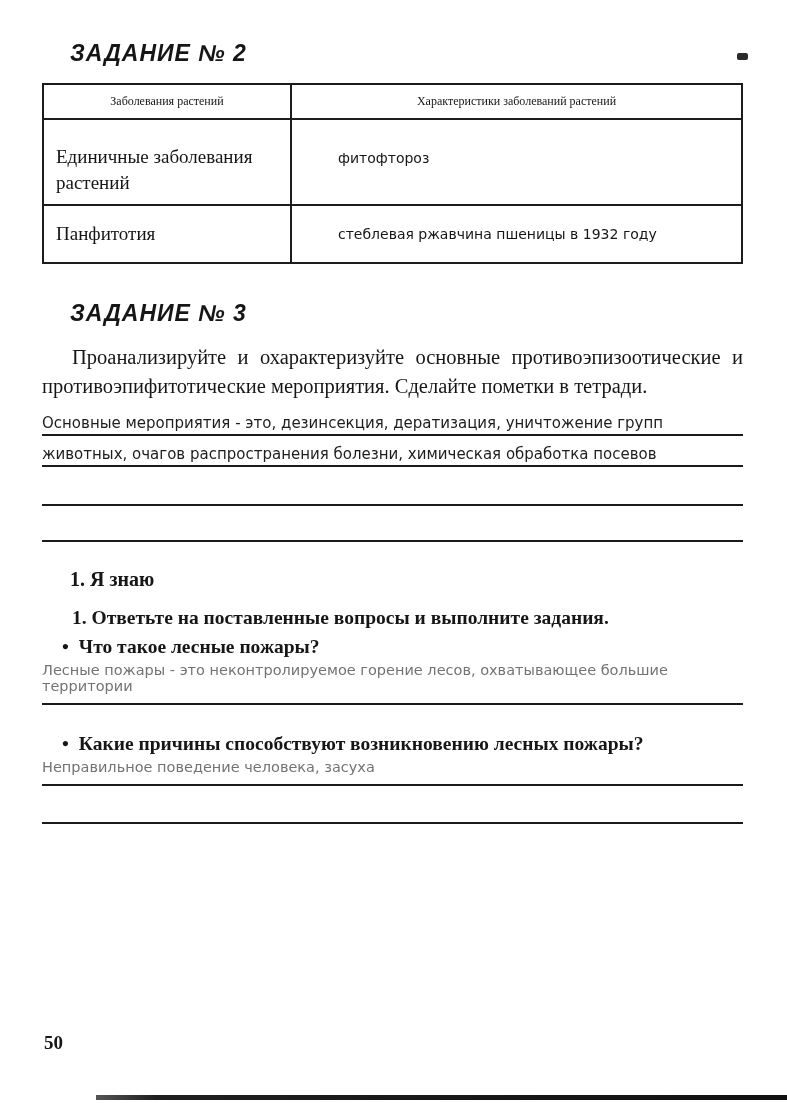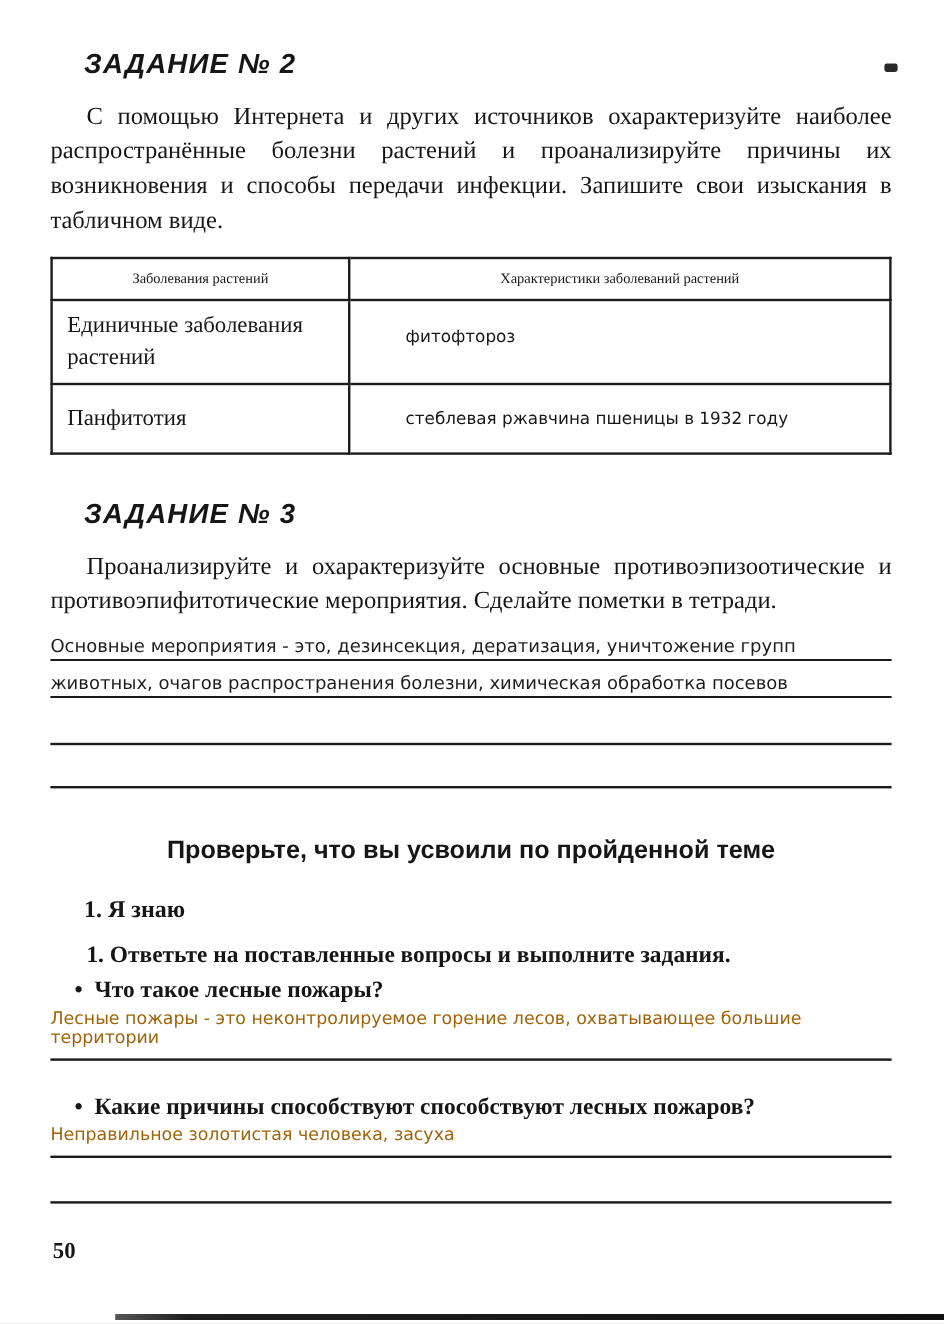--- a/index.html
+++ b/index.html
@@ -41,21 +41,21 @@
   .disease-table th {
     font-size: 12px;
     font-weight: 400;
     text-align: center;
     padding: 9px 6px;
   }
   .disease-table td.term {
     font-size: 19px;
     line-height: 26px;
     width: 226px;
-    padding: 8px 8px 8px 12px;
+    padding: 24px 8px 8px 12px;
     vertical-align: middle;
   }
   .disease-table td.val {
     font-family: "DejaVu Sans", sans-serif;
     font-size: 14px;
     padding: 8px 8px 16px 46px;
     vertical-align: middle;
   }
   .disease-table tr.tall td { padding-top: 15px; padding-bottom: 15px; }
 
@@ -97,21 +97,21 @@
     font-weight: 700;
     margin: 7px 0 0;
     padding-left: 20px;
   }
   .question .bullet { padding-right: 10px; }
   .question.q2 { margin-top: 28px; }
 
   .small-answer {
     font-family: "DejaVu Sans", sans-serif;
     font-size: 14.5px;
-    color: #a16207;
+    color: #737373;
     margin-top: 4px;
   }
   .underlined { border-bottom: 2px solid #1a1a1a; padding-bottom: 9px; }
   .tail-gap { margin-top: 2px; }
 
   .page-number {
     position: absolute;
     left: 44px; top: 1032px;
     font-size: 19px;
     font-weight: 700;
@@ -131,21 +131,20 @@
   }
 </style>
 </head>
 <body>
 
 <div class="page">
   <div class="content">
 
     <div class="task-heading">ЗАДАНИЕ № 2</div>
 
-    <p class="body-text">С помощью Интернета и других источников охарактеризуйте наиболее распространённые болезни растений и проанализируйте причины их возникновения и способы передачи инфекции. Запишите свои изыскания в табличном виде.</p>
 
     <table class="disease-table">
       <tbody>
         <tr>
           <th>Заболевания растений</th>
           <th>Характеристики заболеваний растений</th>
         </tr>
         <tr>
           <td class="term">Единичные заболевания растений</td>
           <td class="val">фитофтороз</td>
@@ -159,37 +158,36 @@
 
     <div class="task-heading second">ЗАДАНИЕ № 3</div>
 
     <p class="body-text">Проанализируйте и охарактеризуйте основные противоэпизоотические и противоэпифитотические мероприятия. Сделайте пометки в тетради.</p>
 
     <div class="lined-answer">Основные мероприятия - это, дезинсекция, дератизация, уничтожение групп животных, очагов распространения болезни, химическая обработка посевов</div>
 
     <div class="blank-line"></div>
     <div class="blank-line"></div>
 
-    <div class="review-heading">Проверьте, что вы усвоили по пройденной теме</div>
 
     <div class="section-heading">1. Я знаю</div>
 
     <p class="instruction">1. Ответьте на поставленные вопросы и выполните задания.</p>
 
     <div class="question">
       <span class="bullet">•</span><span>Что такое лесные пожары?</span>
     </div>
 
     <div class="small-answer underlined">Лесные пожары - это неконтролируемое горение лесов, охватывающее большие территории</div>
 
     <div class="question q2">
-      <span class="bullet">•</span><span>Какие причины способствуют способствуют лесных пожаров?</span>
+      <span class="bullet">•</span><span>Какие причины способствуют возникновению лесных пожары?</span>
     </div>
 
-    <div class="small-answer underlined">Неправильное золотистая человека, засуха</div>
+    <div class="small-answer underlined">Неправильное поведение человека, засуха</div>
 
     <div class="blank-line tail-gap"></div>
 
   </div>
 
   <div class="page-number">50</div>
 
   <div class="scan-bar"></div>
   <div class="scan-speck"></div>
 </div>

